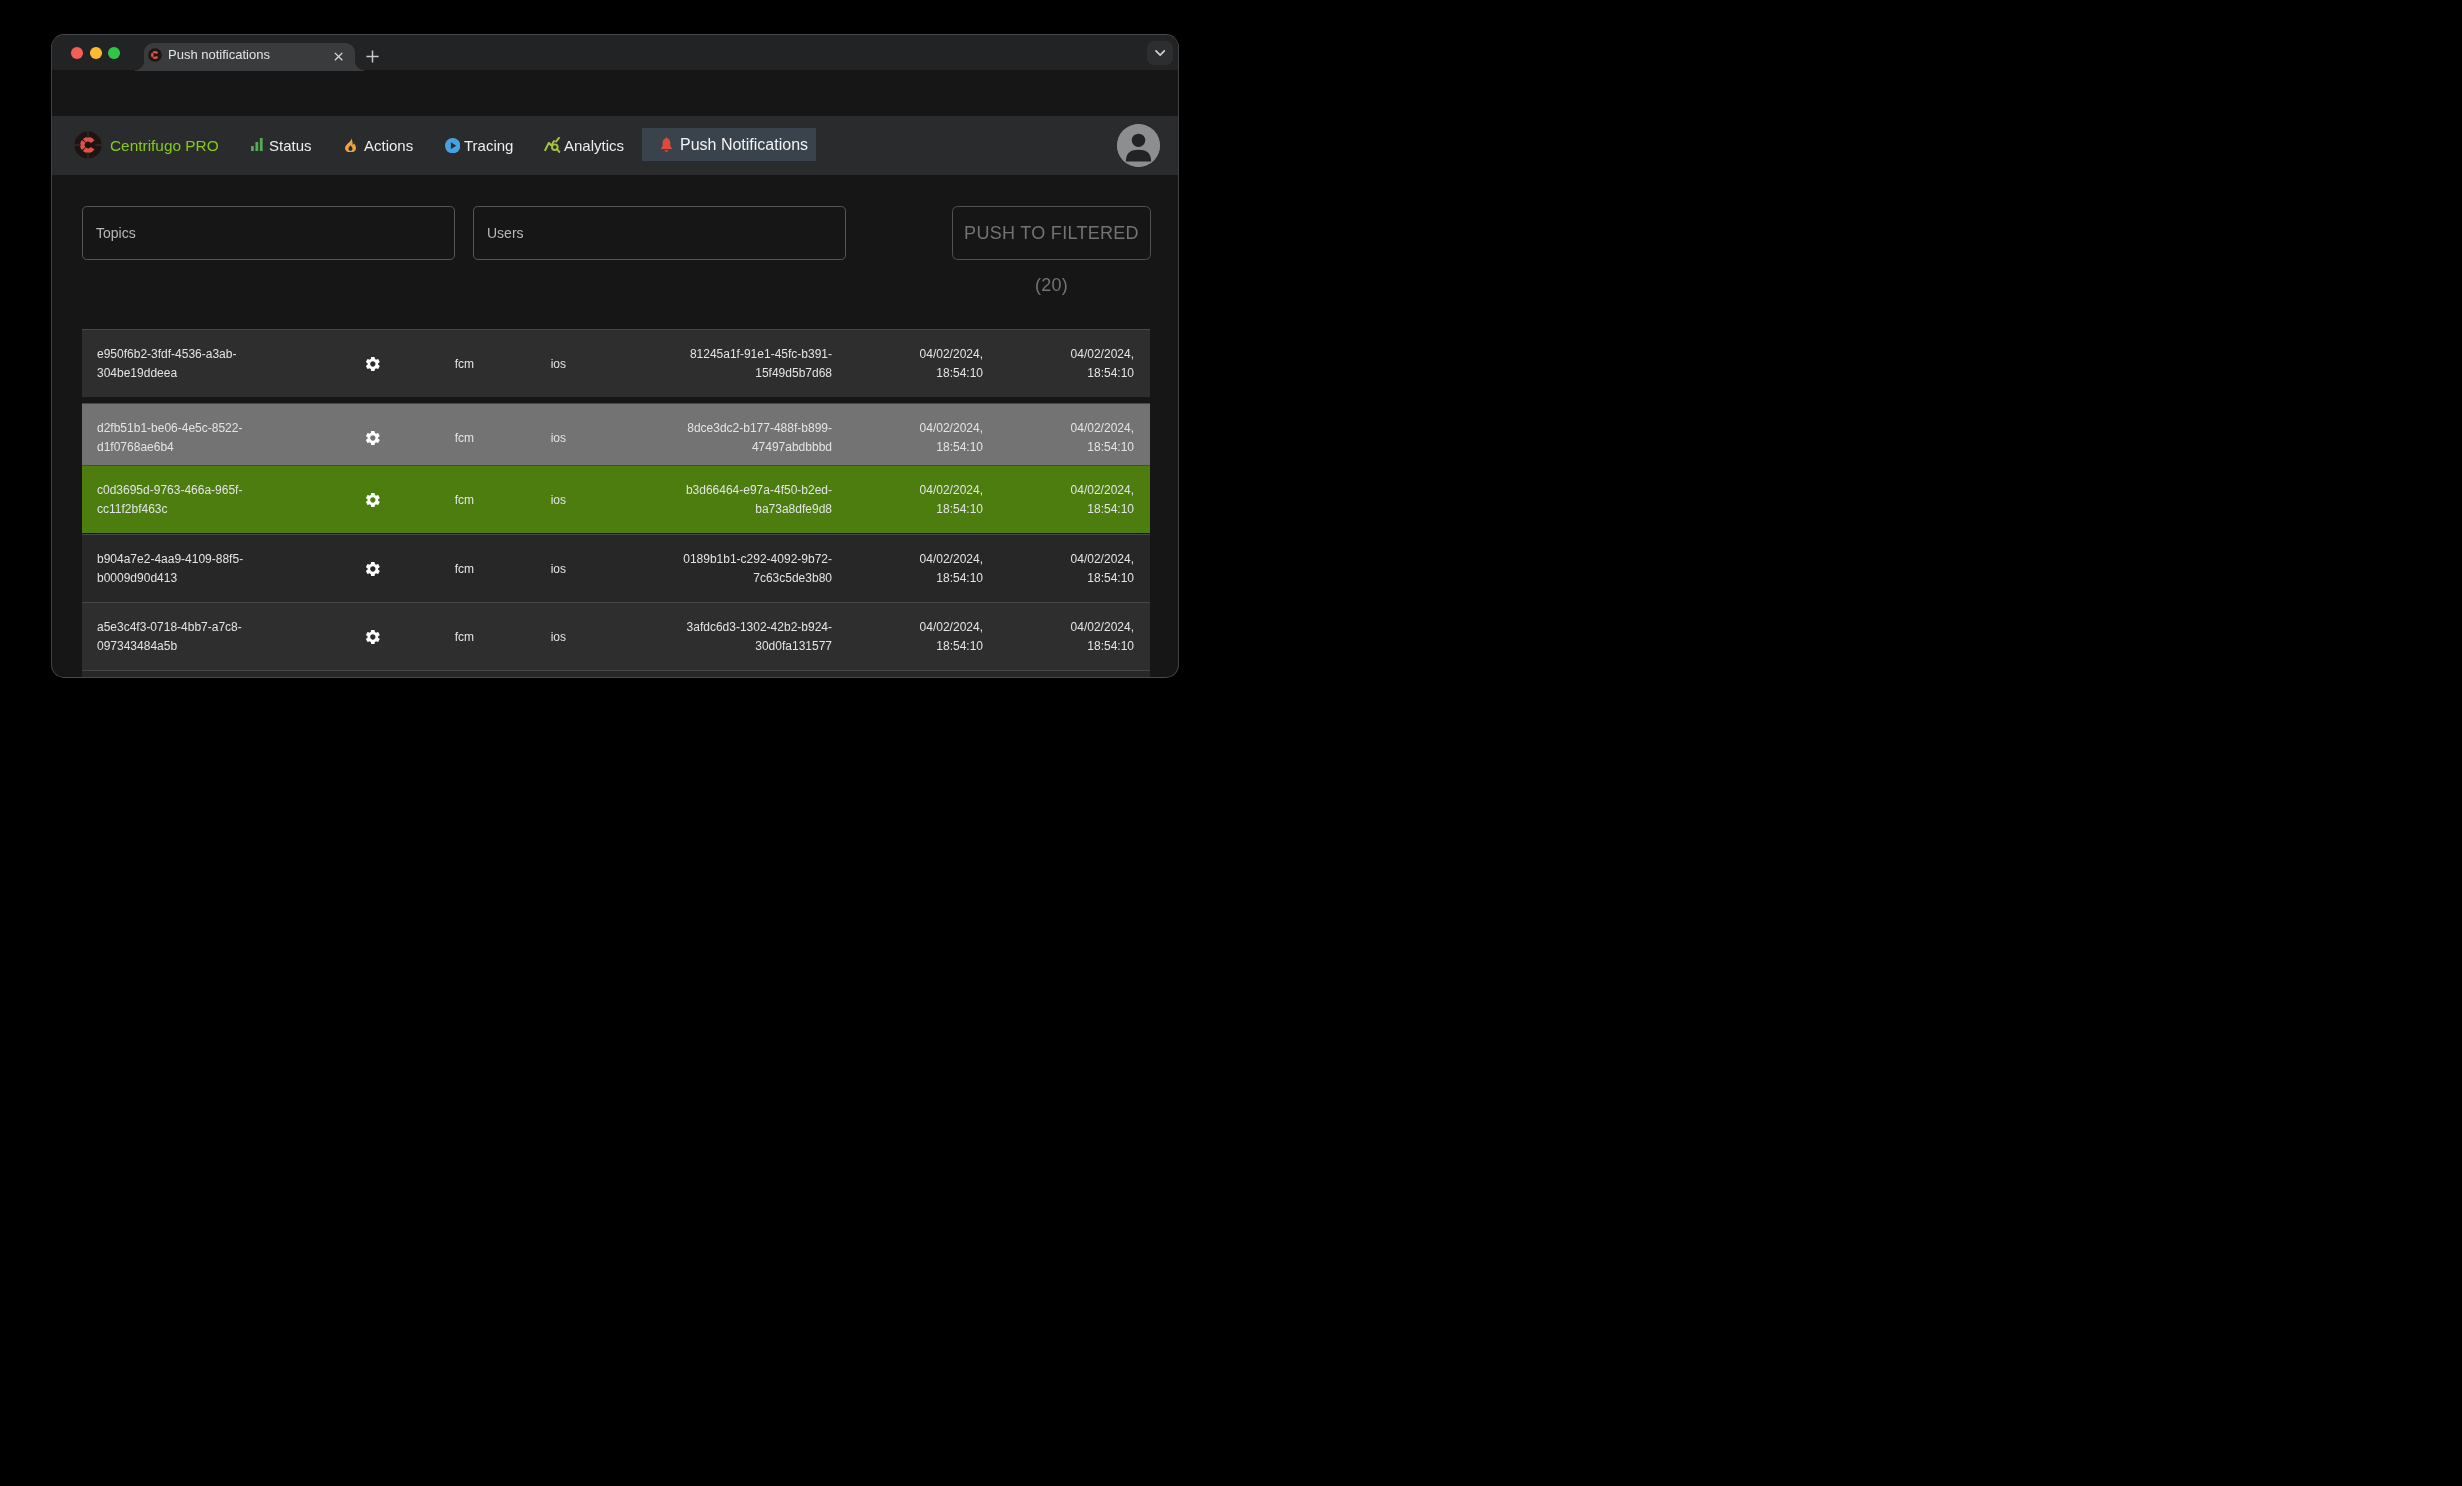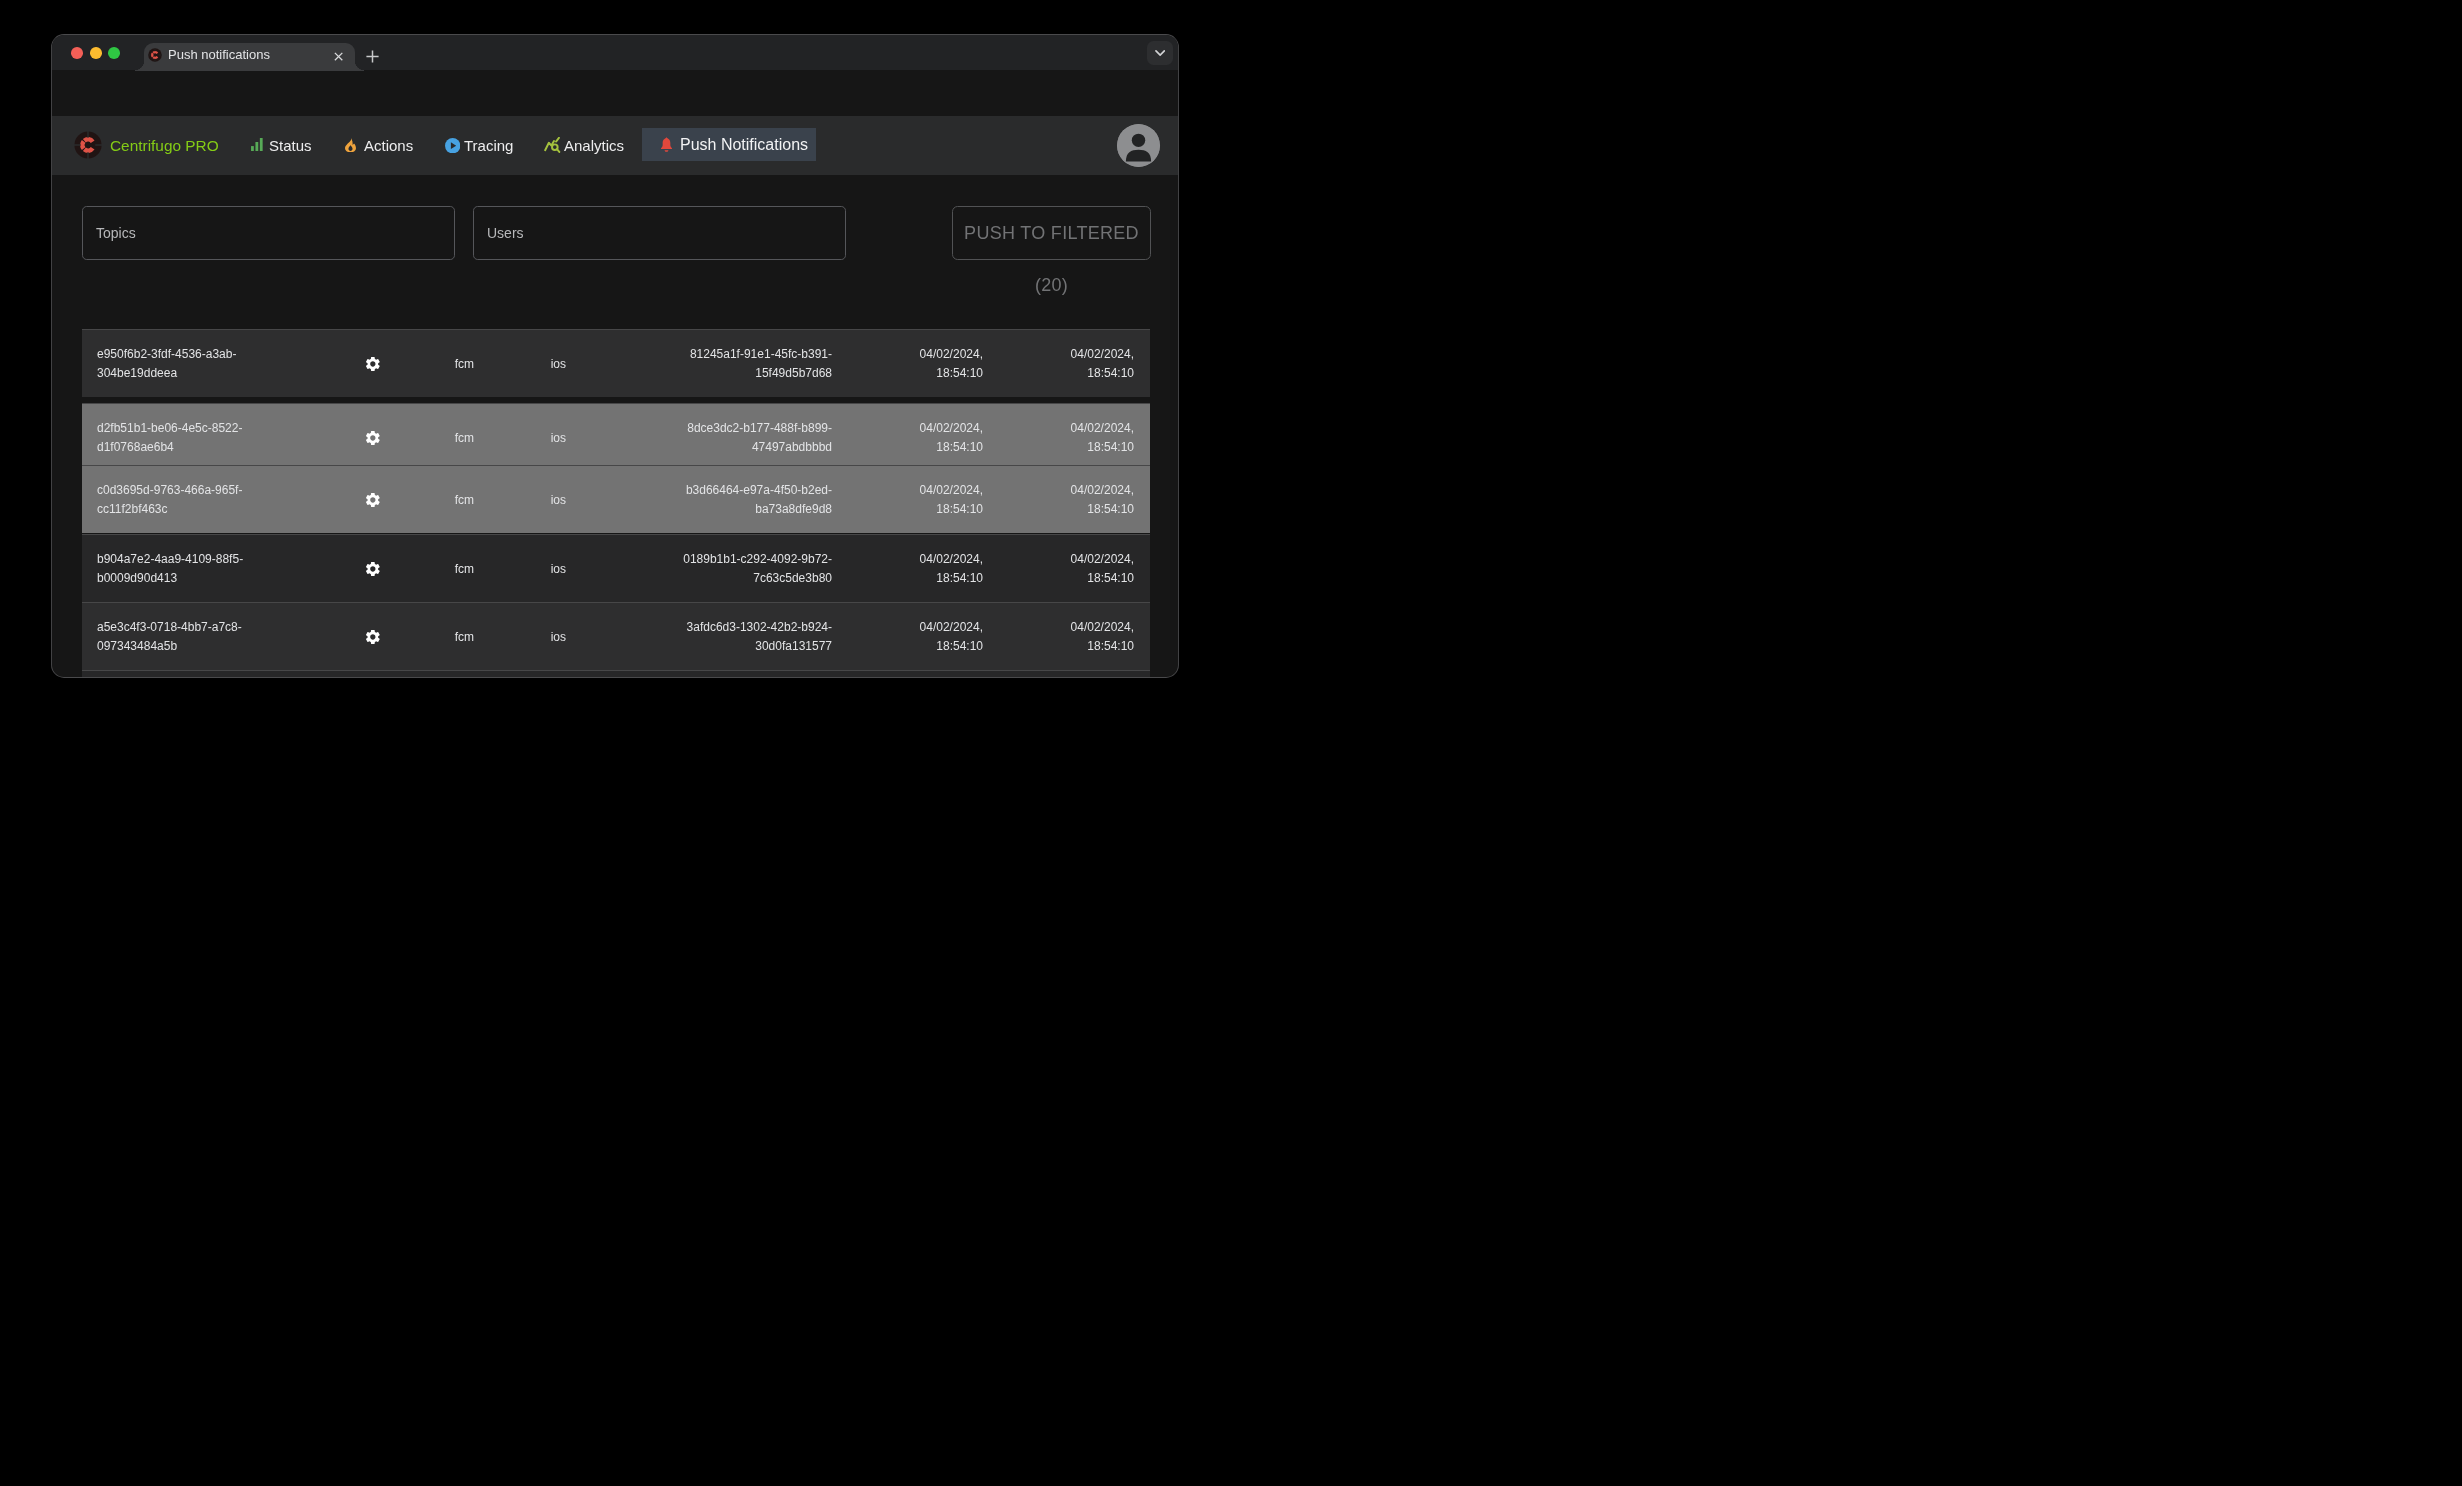--- a/index.html
+++ b/index.html
@@ -58,21 +58,21 @@
 .btn { position:absolute; top:171px; left:900px; width:199px; height:54px;
   border:0.9px solid #515254; border-radius:5.6px; color:#727375; font-size:18px;
   line-height:52px; text-align:center; letter-spacing:0.3px; }
 
 .thead { position:absolute; left:30px; top:242px; width:1068px; height:52px;
   background:#1f1f20; color:#f0f1f2; font-size:15px; font-weight:bold; }
 .row { position:absolute; left:30px; width:1068px; height:68px; color:#e3e4e6;
   font-size:12px; line-height:18.7px; border-top:0.9px solid #474748; }
 .r1 { top:294px;   background:#2e2e2f; }
 .r2 { top:368px; background:#737373; }
-.r3 { top:430px; background:#737373; }
+.r3 { top:430px; background:#4d7c0f; }
 .r4 { top:499px; background:#272728; }
 .r5 { top:567px; background:#2e2e2f; }
 .r6 { top:635px; height:6.5px; background:#272728; }
 .cell { position:absolute; top:calc(50% + 0.9px); transform:translateY(-50%); white-space:nowrap; }
 .cl { left:15px; text-align:left; }
 .cr { text-align:right; }
 .hcell { position:absolute; top:0; height:52px; line-height:56px; white-space:nowrap; }
 .gear { position:absolute; left:282px; top:50%; transform:translateY(-50%);
   width:17.7px; height:17.7px; }
 .rp  { right:676px; }

